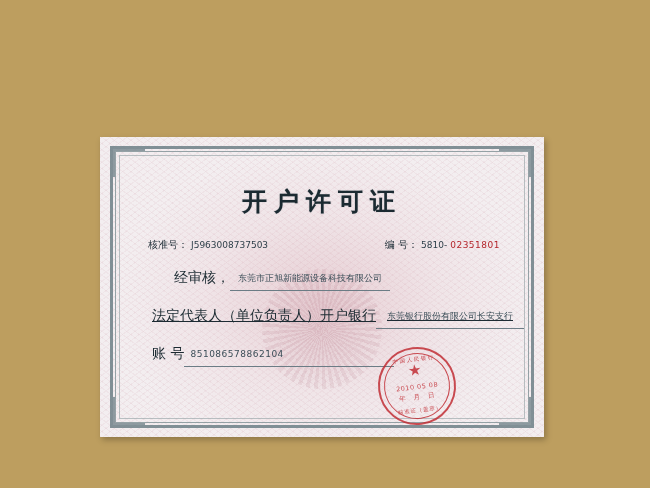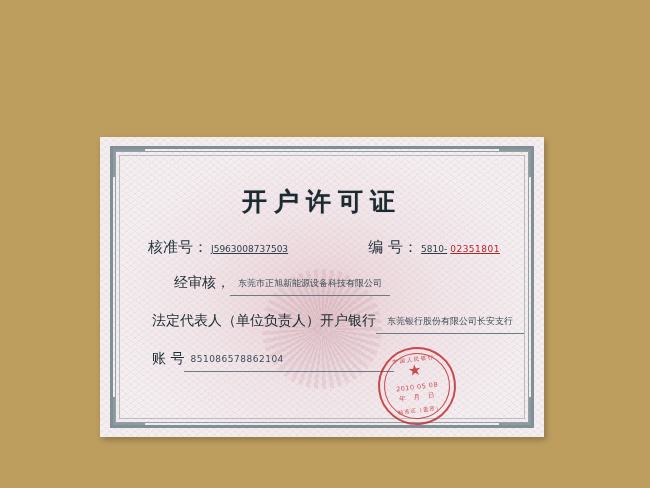--- a/index.html
+++ b/index.html
@@ -117,27 +117,26 @@
     margin-top: 20px;
     padding: 0 18px 0 22px;
     font-size: 9px;
   }
   .meta-left, .meta-right {
     display: flex;
     align-items: baseline;
     gap: 3px;
   }
   .meta-label {
-    font-size: 15px;
+    font-size: 10px;
     color: #22313a;
   }
   .meta-value {
     font-size: 9px;
     color: #2d3f49;
-    text-decoration: underline;
   }
   .meta-value.red {
     color: #b4252b;
     letter-spacing: 0.5px;
   }
 
   .body-block {
     margin-top: 14px;
     padding: 0 14px 0 18px;
   }
@@ -166,21 +165,21 @@
   .fill.rep { min-width: 78px; }
   .fill.bank { min-width: 140px; }
   .fill.acct {
     min-width: 200px;
     text-align: left;
     padding-left: 6px;
     letter-spacing: 0.5px;
   }
   .row1 { padding-left: 30px; }
   .row2 { padding-left: 8px; margin-top: 2px; }
-  .row3 { padding-left: 8px; margin-top: 12px; }
+  .row3 { padding-left: 8px; margin-top: 12px; text-decoration: underline; }
   .row4 { padding-left: 8px; margin-top: 12px; }
   .gap { display: inline-block; width: 26px; }
 
   
   .seal {
     position: absolute;
     left: 252px;
     top: 186px;
     width: 74px;
     height: 74px;

